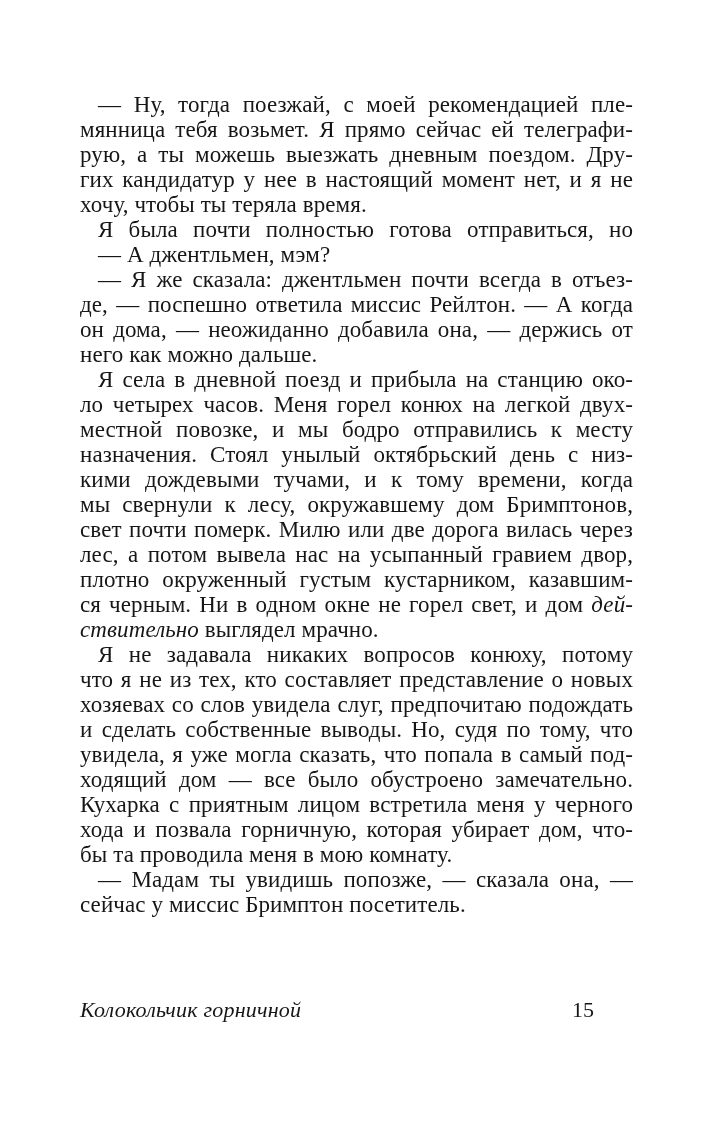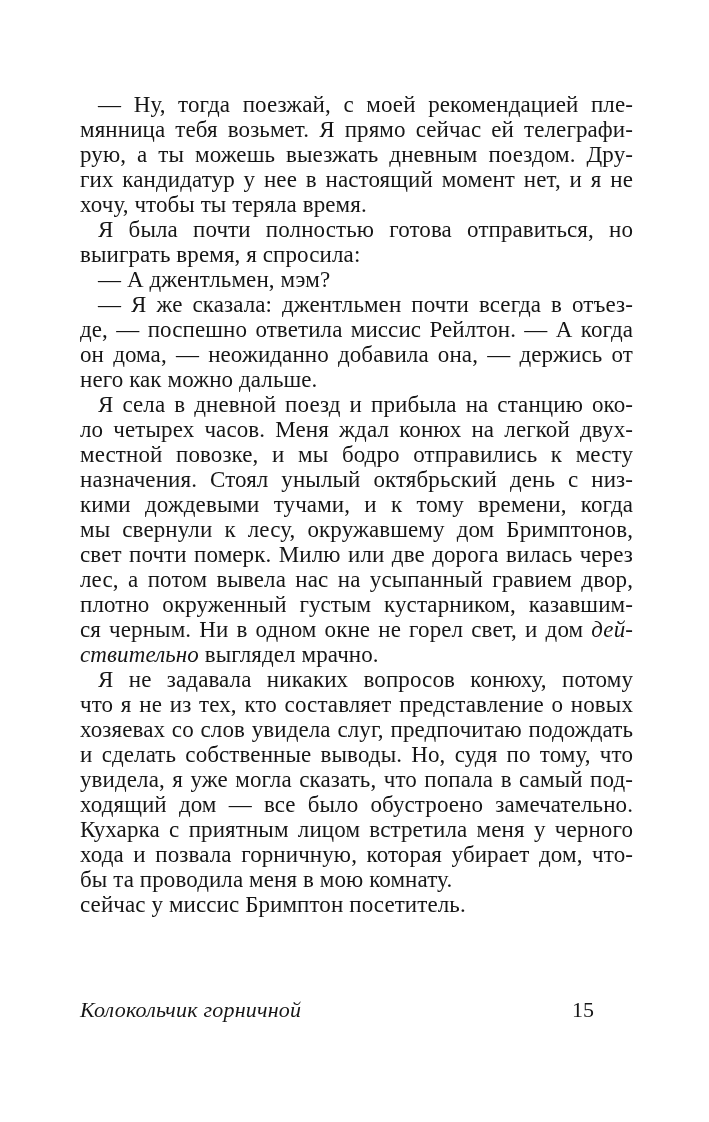--- a/index.html
+++ b/index.html
@@ -64,34 +64,33 @@
   <div class="text-block">
       <div class="para">
         <div class="line first">— Ну, тогда поезжай, с моей рекомендацией пле-</div>
         <div class="line">мянница тебя возьмет. Я прямо сейчас ей телеграфи-</div>
         <div class="line">рую, а ты можешь выезжать дневным поездом. Дру-</div>
         <div class="line">гих кандидатур у нее в настоящий момент нет, и я не</div>
         <div class="line last">хочу, чтобы ты теряла время.</div>
       </div>
       <div class="para">
         <div class="line first">Я была почти полностью готова отправиться, но</div>
-        <div class="line last">выиграть время, я спросила:</div>
       </div>
       <div class="para">
         <div class="line first last">— А джентльмен, мэм?</div>
       </div>
       <div class="para">
         <div class="line first">— Я же сказала: джентльмен почти всегда в отъез-</div>
         <div class="line">де, — поспешно ответила миссис Рейлтон. — А когда</div>
         <div class="line">он дома, — неожиданно добавила она, — держись от</div>
         <div class="line last">него как можно дальше.</div>
       </div>
       <div class="para">
         <div class="line first">Я села в дневной поезд и прибыла на станцию око-</div>
-        <div class="line">ло четырех часов. Меня ждал конюх на легкой двух-</div>
+        <div class="line">ло четырех часов. Меня горел конюх на легкой двух-</div>
         <div class="line">местной повозке, и мы бодро отправились к месту</div>
         <div class="line">назначения. Стоял унылый октябрьский день с низ-</div>
         <div class="line">кими дождевыми тучами, и к тому времени, когда</div>
         <div class="line">мы свернули к лесу, окружавшему дом Бримптонов,</div>
         <div class="line">свет почти померк. Милю или две дорога вилась через</div>
         <div class="line">лес, а потом вывела нас на усыпанный гравием двор,</div>
         <div class="line">плотно окруженный густым кустарником, казавшим-</div>
         <div class="line"><span>ся черным. Ни в одном окне не горел свет, и дом </span><span class="it">дей-</span></div>
         <div class="line last"><span class="it">ствительно</span><span> выглядел мрачно.</span></div>
       </div>
@@ -100,20 +99,21 @@
         <div class="line">что я не из тех, кто составляет представление о новых</div>
         <div class="line">хозяевах со слов увидела слуг, предпочитаю подождать</div>
         <div class="line">и сделать собственные выводы. Но, судя по тому, что</div>
         <div class="line">увидела, я уже могла сказать, что попала в самый под-</div>
         <div class="line">ходящий дом — все было обустроено замечательно.</div>
         <div class="line">Кухарка с приятным лицом встретила меня у черного</div>
         <div class="line">хода и позвала горничную, которая убирает дом, что-</div>
         <div class="line last">бы та проводила меня в мою комнату.</div>
       </div>
       <div class="para">
+        <div class="line first">— Мадам ты увидишь попозже, — сказала она, —</div>
         <div class="line last">сейчас у миссис Бримптон посетитель.</div>
       </div>
     </div>
   <div class="footer">
     <span class="running-title">Колокольчик горничной</span>
     <span class="page-number">15</span>
   </div>
 </div>
 
 </body></html>

